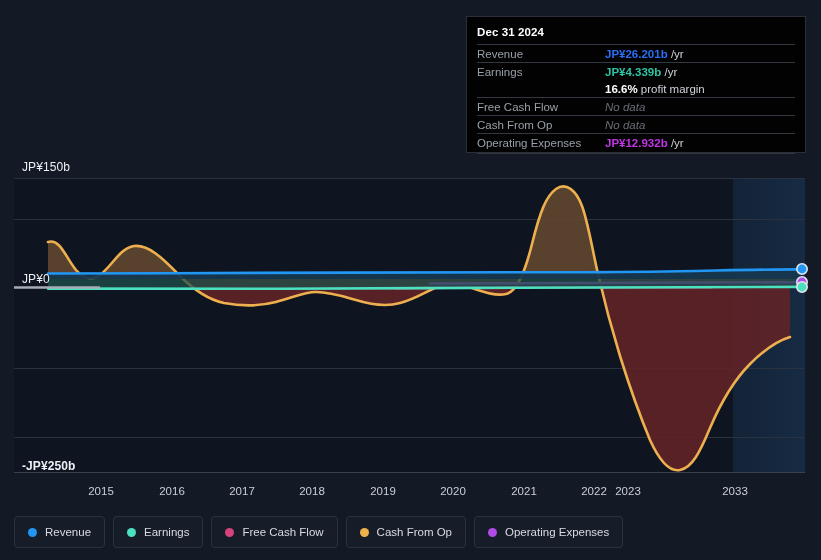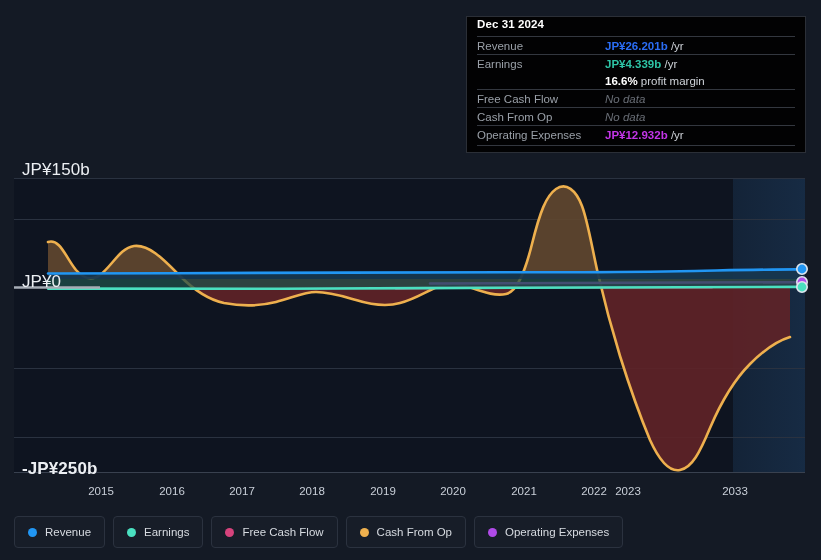--- a/index.html
+++ b/index.html
@@ -11,29 +11,29 @@
   }
   .root{position:relative;width:821px;height:560px;}
 
   
   .plot-wrap{position:absolute;left:0;top:0;width:821px;height:512px;}
   .plot-bg{position:absolute;left:14px;top:178px;width:791px;height:295px;background:#0e1420;}
   .future-band{position:absolute;top:178px;height:295px;background:linear-gradient(90deg,rgba(42,96,150,.20),rgba(42,96,150,.30));}
   .svgchart{position:absolute;left:0;top:0;width:821px;height:512px;display:block;}
 
   
-  .ylab{position:absolute;color:#eceff3;font-size:17px;letter-spacing:.1px;white-space:nowrap;}
+  .ylab{position:absolute;color:#eceff3;font-size:12px;letter-spacing:.1px;white-space:nowrap;}
   .ylab-top{left:22px;top:160px;}
   .ylab-zero{left:22px;top:272px;}
   .ylab-bot{left:22px;top:459px;font-weight:bold;}
   .xlab{position:absolute;top:485px;color:#c9cfd8;font-size:11.5px;text-align:center;width:60px;margin-left:-30px;}
 
   
   .tt{position:absolute;left:466px;top:16px;width:340px;height:137px;background:#020203;
-      border:1px solid #2b2f37;box-sizing:border-box;padding:0 10px 4px 10px;}
+      border:1px solid #2b2f37;box-sizing:border-box;padding:8px 10px 4px 10px;}
   .tt-title{color:#ffffff;font-size:11.5px;font-weight:bold;padding:1px 0 6px 0;letter-spacing:.1px;}
   .tt-row{display:flex;align-items:center;border-top:1px solid #33373f;height:17px;font-size:11.5px;}
   .tt-row.noborder{border-top:none;}
   .tt-k{color:#9aa0a8;width:128px;flex:0 0 128px;white-space:nowrap;}
   .tt-v{white-space:nowrap;}
   .tt-v .amt{font-weight:bold;}
   .tt-unit{color:#cfd3d9;font-weight:normal;}
   .tt-nodata{color:#6a6f77;font-style:italic;}
   .tt-bottomline{border-top:1px solid #33373f;margin-top:2px;}
 

